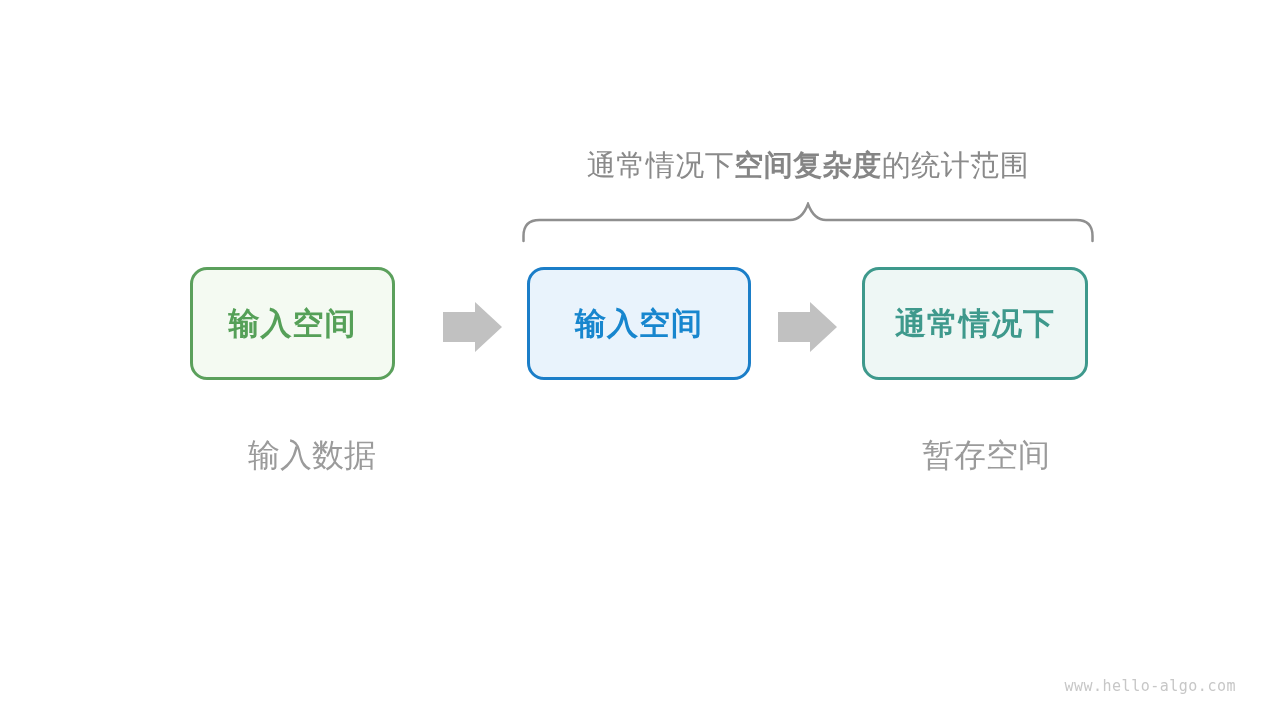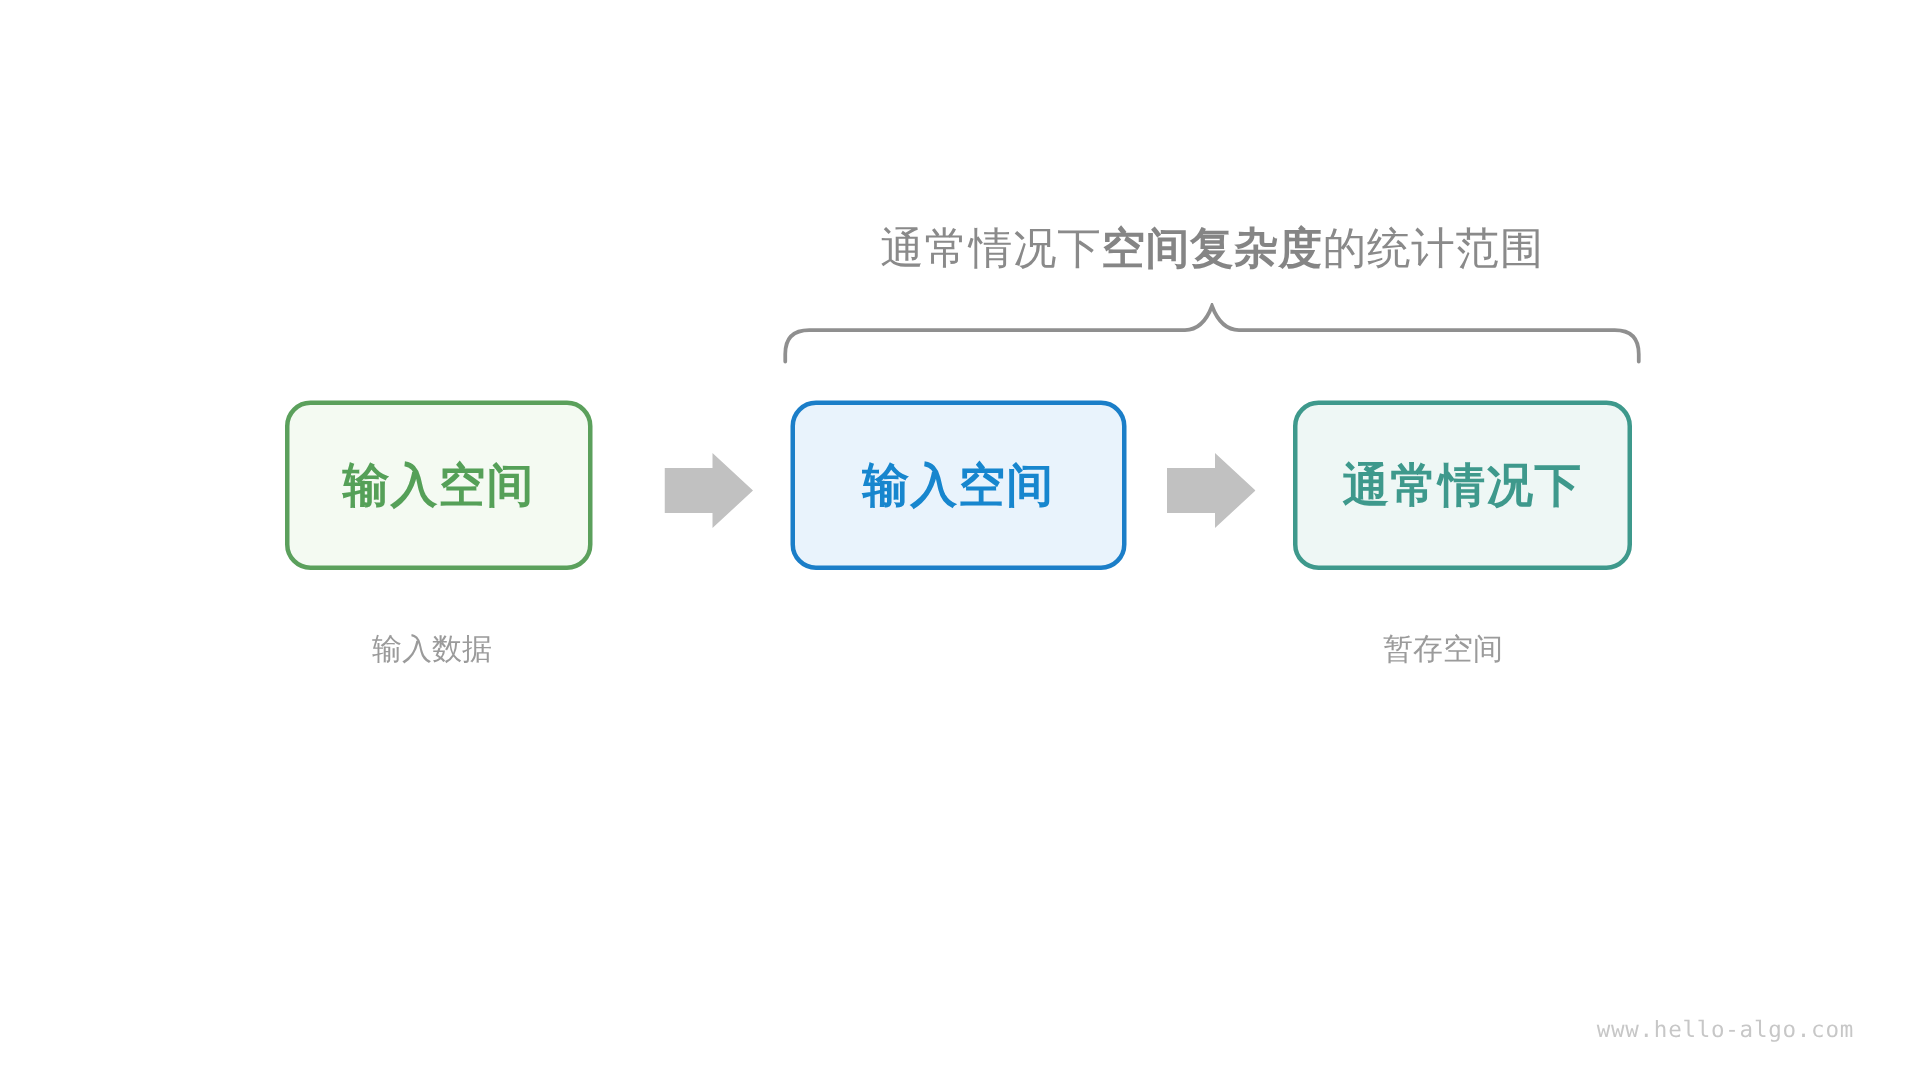--- a/index.html
+++ b/index.html
@@ -52,22 +52,22 @@
   #box-input  { left: 190px; width: 205px; border-color: #5ba05c; color: #55a058; background: #f4faf2; }
   #box-temp   { left: 527px; width: 224px; border-color: #1b7ec8; color: #1786ce; background: #e9f3fc; }
   #box-output { left: 862px; width: 226px; border-color: #3e998c; color: #3e998c; background: #eef7f5; }
 
   .arrow { position: absolute; top: 302px; }
   #arrow-1 { left: 443px; }
   #arrow-2 { left: 778px; }
 
   .note {
     position: absolute;
-    top: 409px;
-    font-size: 20px;
+    top: 431px;
+    font-size: 32px;
     line-height: 48px;
     color: #9b9b9b;
     white-space: nowrap;
   }
   #note-input  { left: 248px; }
   #note-temp   { left: 583px; }
   #note-output { left: 922px; }
 
   .watermark {
     position: absolute;

